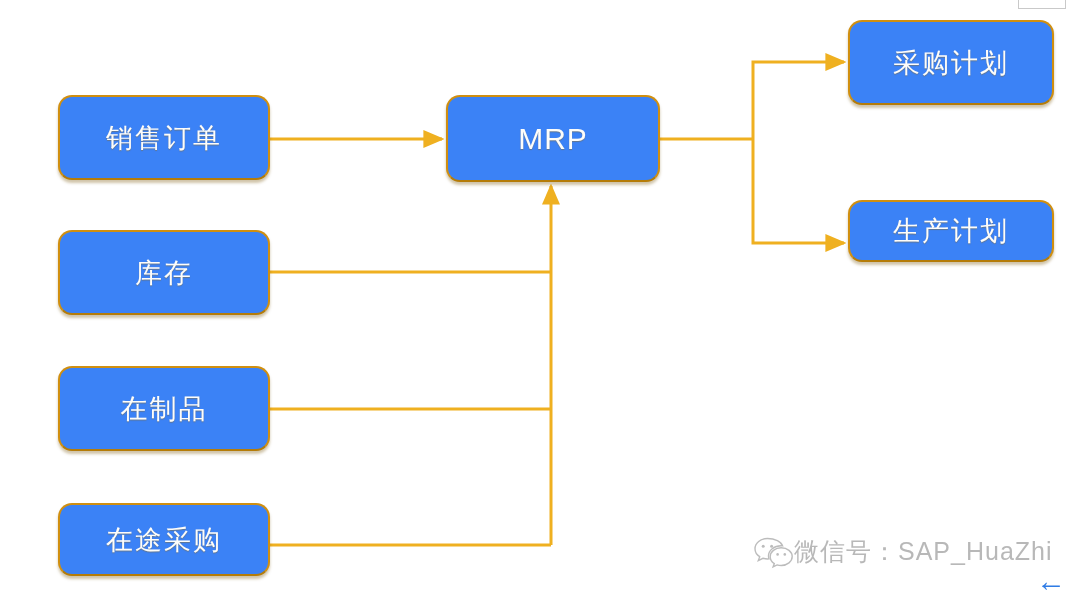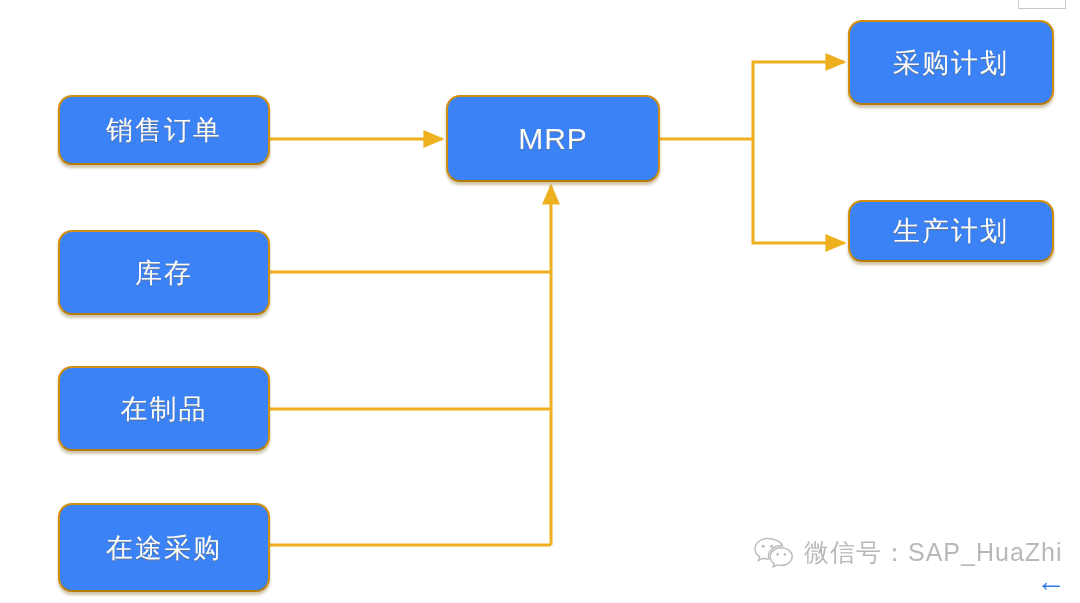--- a/index.html
+++ b/index.html
@@ -39,21 +39,21 @@
     letter-spacing:2px;
     font-weight:400;
     text-shadow:0 1px 1px rgba(150,105,10,.45);
     white-space:nowrap;
   }
   .node.latin .label{font-size:30px;letter-spacing:1px;}
 
   
   .watermark{
     position:absolute;
-    display:flex;align-items:center;gap:10px;
+    display:flex;
     color:#b9b9b9;
     opacity:.95;
   }
   .watermark .wm-text{
     font-size:25px;
     color:#b5b5b5;
     letter-spacing:1px;
     white-space:nowrap;
   }
   .wm-icon{width:42px;height:34px;display:block;}
@@ -84,21 +84,21 @@
     <path d="M753,139 L753,62 L844,62" fill="none" stroke="#efb020" stroke-width="3" marker-end="url(#ah)"></path>
     <path d="M753,139 L753,243 L844,243" fill="none" stroke="#efb020" stroke-width="3" marker-end="url(#ah)"></path>
 
     <path d="M551,545 L551,186" fill="none" stroke="#efb020" stroke-width="3" marker-end="url(#ah)"></path>
 
     <path d="M270,272 L551,272" fill="none" stroke="#efb020" stroke-width="3"></path>
     <path d="M270,409 L551,409" fill="none" stroke="#efb020" stroke-width="3"></path>
     <path d="M270,545 L551,545" fill="none" stroke="#efb020" stroke-width="3"></path>
   </svg>
 
-  <div class="node" style="left:58px;top:95px;width:212px;height:70px;">
+  <div class="node" style="left:58px;top:95px;width:212px;height:85px;">
     <span class="label">销售订单</span>
   </div>
 
   <div class="node latin" style="left:446px;top:95px;width:214px;height:87px;align-items:center;">
     <span class="label">MRP</span>
   </div>
 
   <div class="node" style="left:848px;top:20px;width:206px;height:85px;">
     <span class="label">采购计划</span>
   </div>
@@ -108,21 +108,21 @@
   </div>
 
   <div class="node" style="left:58px;top:230px;width:212px;height:85px;">
     <span class="label">库存</span>
   </div>
 
   <div class="node" style="left:58px;top:366px;width:212px;height:85px;">
     <span class="label">在制品</span>
   </div>
 
-  <div class="node" style="left:58px;top:503px;width:212px;height:89px;">
+  <div class="node" style="left:58px;top:503px;width:212px;height:73px;">
     <span class="label">在途采购</span>
   </div>
 
   <div class="watermark" style="left:752px;top:535px;">
     <svg class="wm-icon" viewBox="0 0 42 34" xmlns="http://www.w3.org/2000/svg">
       <path d="M15.5 3.5C8.6 3.5 3 8.1 3 13.7c0 3.2 1.8 6.1 4.7 8L6.3 25.6l4.6-2.3c1.5.4 3 .7 4.6.7.5 0 1 0 1.5-.1-.3-.9-.5-1.8-.5-2.8 0-5.7 5.6-10.3 12.6-10.3.5 0 1 0 1.5.1C29.3 6.9 23 3.5 15.5 3.5z" fill="none" stroke="#b9b9b9" stroke-width="1.4"></path>
       <circle cx="11.2" cy="11.2" r="1.5" fill="#b9b9b9"></circle>
       <circle cx="19.6" cy="11.2" r="1.5" fill="#b9b9b9"></circle>
       <path d="M29.2 12.8c-6.1 0-11 4-11 8.9 0 2.8 1.6 5.3 4.1 6.9l-1.2 3.3 4-2c1.3.4 2.7.6 4.1.6 6.1 0 11-4 11-8.9s-4.9-8.8-11-8.8z" fill="none" stroke="#b9b9b9" stroke-width="1.4"></path>
       <circle cx="25.6" cy="19.4" r="1.3" fill="#b9b9b9"></circle>

